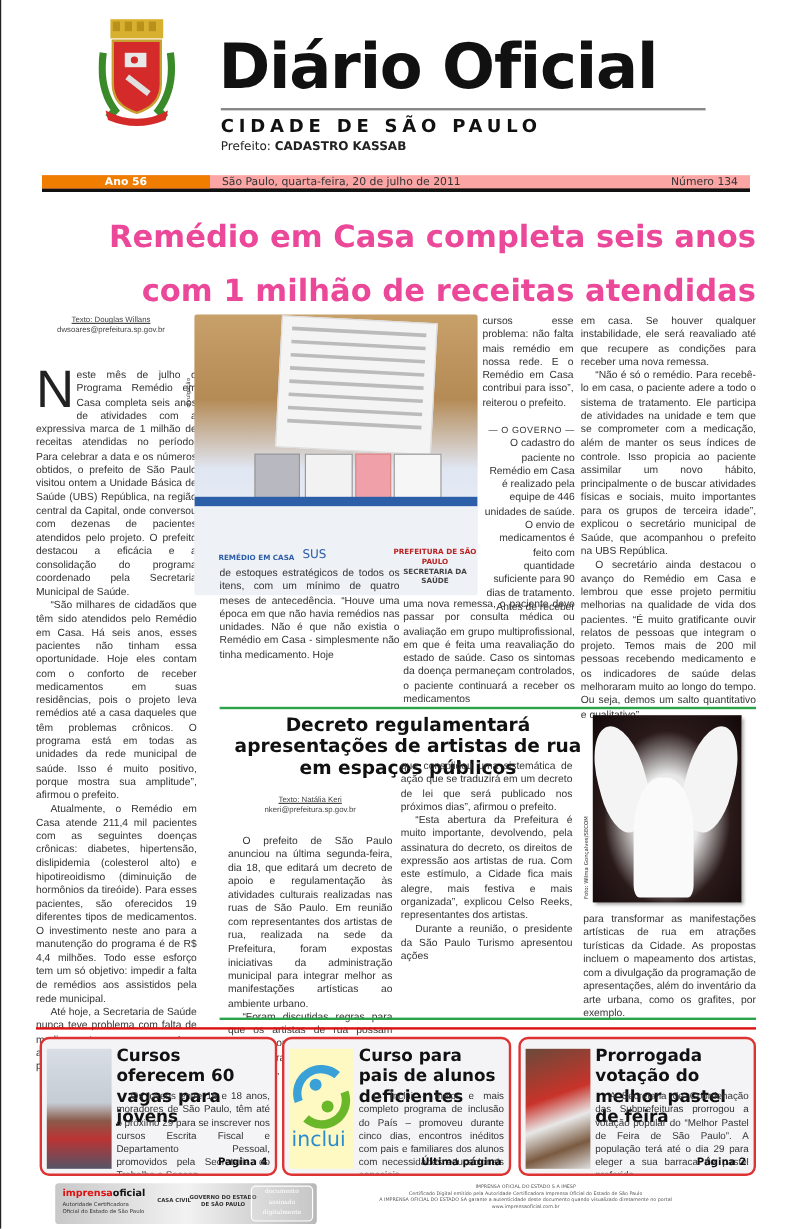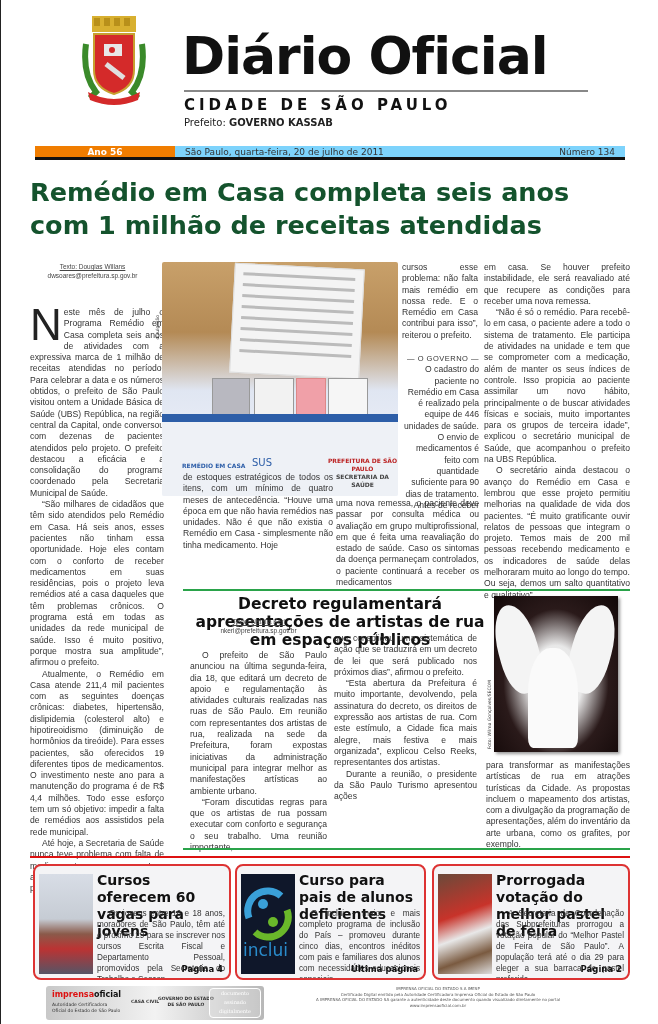--- a/index.html
+++ b/index.html
@@ -9,26 +9,26 @@
   .frame-left { left: 0; top: 0; width: 1px; height: 1024px; background: #222; }
 
   
   .crest { left: 82px; top: 14px; width: 64px; height: 96px; }
   .title { left: 182px; top: 30px; font-family: "DejaVu Sans", sans-serif; font-weight: bold; font-size: 52px; letter-spacing: -1px; color: #111; line-height: 1; }
   .title-rule { left: 184px; top: 90px; width: 404px; height: 2px; background: #888; }
   .subtitle { left: 184px; top: 96px; font-size: 15px; font-weight: bold; letter-spacing: 4px; color: #111; }
   .mayor { left: 184px; top: 117px; font-size: 10px; color: #222; }
   .mayor b { font-weight: bold; }
 
-  .dateline { left: 35px; top: 146px; width: 590px; height: 14px; background: #7dd3fc; border-bottom: 3px solid #111; font-size: 9px; display: flex; align-items: center; }
+  .dateline { left: 35px; top: 146px; width: 590px; height: 14px; background: #fca5a5; border-bottom: 3px solid #111; font-size: 9px; display: flex; align-items: center; }
   .dateline .ano { width: 140px; height: 100%; background: #f07d00; color: #fff; font-weight: bold; display: flex; align-items: center; justify-content: center; }
   .dateline .date { padding-left: 10px; flex: 1; color: #333; }
   .dateline .num { padding-right: 10px; color: #333; }
 
-  .headline { left: 30px; top: 176px; width: 600px; text-align: left; font-weight: bold; font-size: 25.5px; line-height: 33px; color: #14532d; }
+  .headline { left: 30px; top: 176px; width: 600px; text-align: right; font-weight: bold; font-size: 25.5px; line-height: 45px; color: #ec4899; }
 
   
   .col { font-family: "Liberation Sans", sans-serif; font-size: 8.6px; line-height: 11.3px; color: #333; text-align: justify; }
   .col p { text-indent: 12px; }
   .byline { font-size: 6.5px; text-align: center; color: #444; line-height: 9px; }
   .byline .author { text-decoration: underline; }
   .dropcap { float: left; font-size: 44px; line-height: 36px; margin-right: 2px; font-family: "Liberation Sans", sans-serif; color: #222; }
 
   
   .box-photo { left: 162px; top: 262px; width: 236px; height: 234px; background: linear-gradient(180deg, #c8a06a 0%, #b48a55 30%, #e0e6f2 55%, #f4f6fb 100%); border-radius: 2px; overflow: hidden; }
@@ -86,21 +86,21 @@
   <circle cx="30" cy="36" r="3" fill="#d42a2a"></circle>
   <path d="M24 50 L42 64" stroke="#e0e0e0" stroke-width="5"></path>
   <path d="M6 78 Q32 92 58 78 L56 86 Q32 96 8 86 Z" fill="#d42a2a"></path>
 </svg>
 
 <div class="abs title">Diário Oficial</div>
 <div class="abs title-rule"></div>
 <div class="abs subtitle">CIDADE DE SÃO PAULO</div>
 <div class="abs mayor">
   <span>Prefeito:</span>
-  <b>GOVERNO KASSAB</b>
+  <b>CADASTRO KASSAB</b>
 </div>
 
 <div class="abs dateline">
   <div class="ano">Ano 56</div>
   <div class="date">São Paulo, quarta-feira, 20 de julho de 2011</div>
   <div class="num">Número 134</div>
 </div>
 
 <h1 class="abs headline">Remédio em Casa completa seis anos com 1 milhão de receitas atendidas</h1>
 
@@ -150,29 +150,29 @@
 </div>
 <div class="abs col" style="left:403px; top:353px; width:76px;">
   <div style="text-align:right; font-size:7.5px; letter-spacing:0.5px;">— O GOVERNO —</div>
   <p style="text-indent:0; text-align:right;">O cadastro do paciente no Remédio em Casa é realizado pela equipe de 446 unidades de saúde. O envio de medicamentos é feito com quantidade suficiente para 90 dias de tratamento. Antes de receber</p>
 </div>
 <div class="abs col" style="left:336px; top:498px; width:143px;">
   <p style="text-indent:0;">uma nova remessa, o paciente deve passar por consulta médica ou avaliação em grupo multiprofissional, em que é feita uma reavaliação do estado de saúde. Caso os sintomas da doença permaneçam controlados, o paciente continuará a receber os medicamentos</p>
 </div>
 
 <div class="abs col" style="left:484px; top:262px; width:146px;">
-  <p style="text-indent:0;">em casa. Se houver prefeito instabilidade, ele será reavaliado até que recupere as condições para receber uma nova remessa.</p>
+  <p style="text-indent:0;">em casa. Se houver qualquer instabilidade, ele será reavaliado até que recupere as condições para receber uma nova remessa.</p>
   <p>“Não é só o remédio. Para recebê-lo em casa, o paciente adere a todo o sistema de tratamento. Ele participa de atividades na unidade e tem que se comprometer com a medicação, além de manter os seus índices de controle. Isso propicia ao paciente assimilar um novo hábito, principalmente o de buscar atividades físicas e sociais, muito importantes para os grupos de terceira idade”, explicou o secretário municipal de Saúde, que acompanhou o prefeito na UBS República.</p>
   <p>O secretário ainda destacou o avanço do Remédio em Casa e lembrou que esse projeto permitiu melhorias na qualidade de vida dos pacientes. “É muito gratificante ouvir relatos de pessoas que integram o projeto. Temos mais de 200 mil pessoas recebendo medicamento e os indicadores de saúde delas melhoraram muito ao longo do tempo. Ou seja, demos um salto quantitativo e qualitativo”.</p>
 </div>
 
 <div class="abs green-rule"></div>
 
 <h2 class="abs headline2">Decreto regulamentará apresentações de artistas de rua em espaços públicos</h2>
-<div class="abs col" style="left:190px; top:617px; width:137px;">
+<div class="abs col" style="left:190px; top:662px; width:137px;">
   <div class="byline">
     <div class="author">Texto: Natália Keri</div>
     <div>nkeri@prefeitura.sp.gov.br</div>
   </div>
   <div style="height:15px;"></div>
   <p>O prefeito de São Paulo anunciou na última segunda-feira, dia 18, que editará um decreto de apoio e regulamentação às atividades culturais realizadas nas ruas de São Paulo. Em reunião com representantes dos artistas de rua, realizada na sede da Prefeitura, foram expostas iniciativas da administração municipal para integrar melhor as manifestações artísticas ao ambiente urbano.</p>
   <p>“Foram discutidas regras para que os artistas de rua possam executar com conforto e segurança o seu trabalho. Uma reunião importante,</p>
 </div>
 <div class="abs col" style="left:334px; top:633px; width:143px;">
   <p style="text-indent:0;">que consolidou uma sistemática de ação que se traduzirá em um decreto de lei que será publicado nos próximos dias”, afirmou o prefeito.</p>
@@ -193,21 +193,21 @@
 <div class="abs red-rule"></div>
 
 <div class="abs promo" style="left:33px; width:198px;">
   <div class="img" style="background:linear-gradient(180deg,#d8dde6 0%,#c6ccd4 45%,#8a5a4a 60%,#b33 75%,#556 100%);"></div>
   <div class="h">Cursos oferecem 60 vagas para jovens</div>
   <div class="t">Os jovens entre 16 e 18 anos, moradores de São Paulo, têm até o próximo 29 para se inscrever nos cursos Escrita Fiscal e Departamento Pessoal, promovidos pela Secretaria do Trabalho e Sescon.</div>
   <div class="pg">Pagina 4</div>
 </div>
 
 <div class="abs promo" style="left:235px; width:191px;">
-  <div class="img" style="background:#0f172a;">
+  <div class="img" style="background:#fef9c3;">
     <svg width="54" height="100" viewBox="0 0 54 100">
       <path d="M8 44 A20 20 0 0 1 40 22" stroke="#3aa0d8" stroke-width="7" fill="none"></path>
       <path d="M46 36 A20 20 0 0 1 14 58" stroke="#6ab82a" stroke-width="7" fill="none"></path>
       <circle cx="22" cy="30" r="5" fill="#3aa0d8"></circle>
       <circle cx="32" cy="48" r="5" fill="#6ab82a"></circle>
     </svg>
     <div style="position:absolute; left:2px; top:66px; font-size:17px; color:#2a8ccc; font-family:'DejaVu Sans',sans-serif;">inclui</div>
   </div>
   <div class="h">Curso para pais de alunos deficientes</div>
   <div class="t">O Inclui - maior e mais completo programa de inclusão do País – promoveu durante cinco dias, encontros inéditos com pais e familiares dos alunos com necessidades educacionais especiais.</div>

